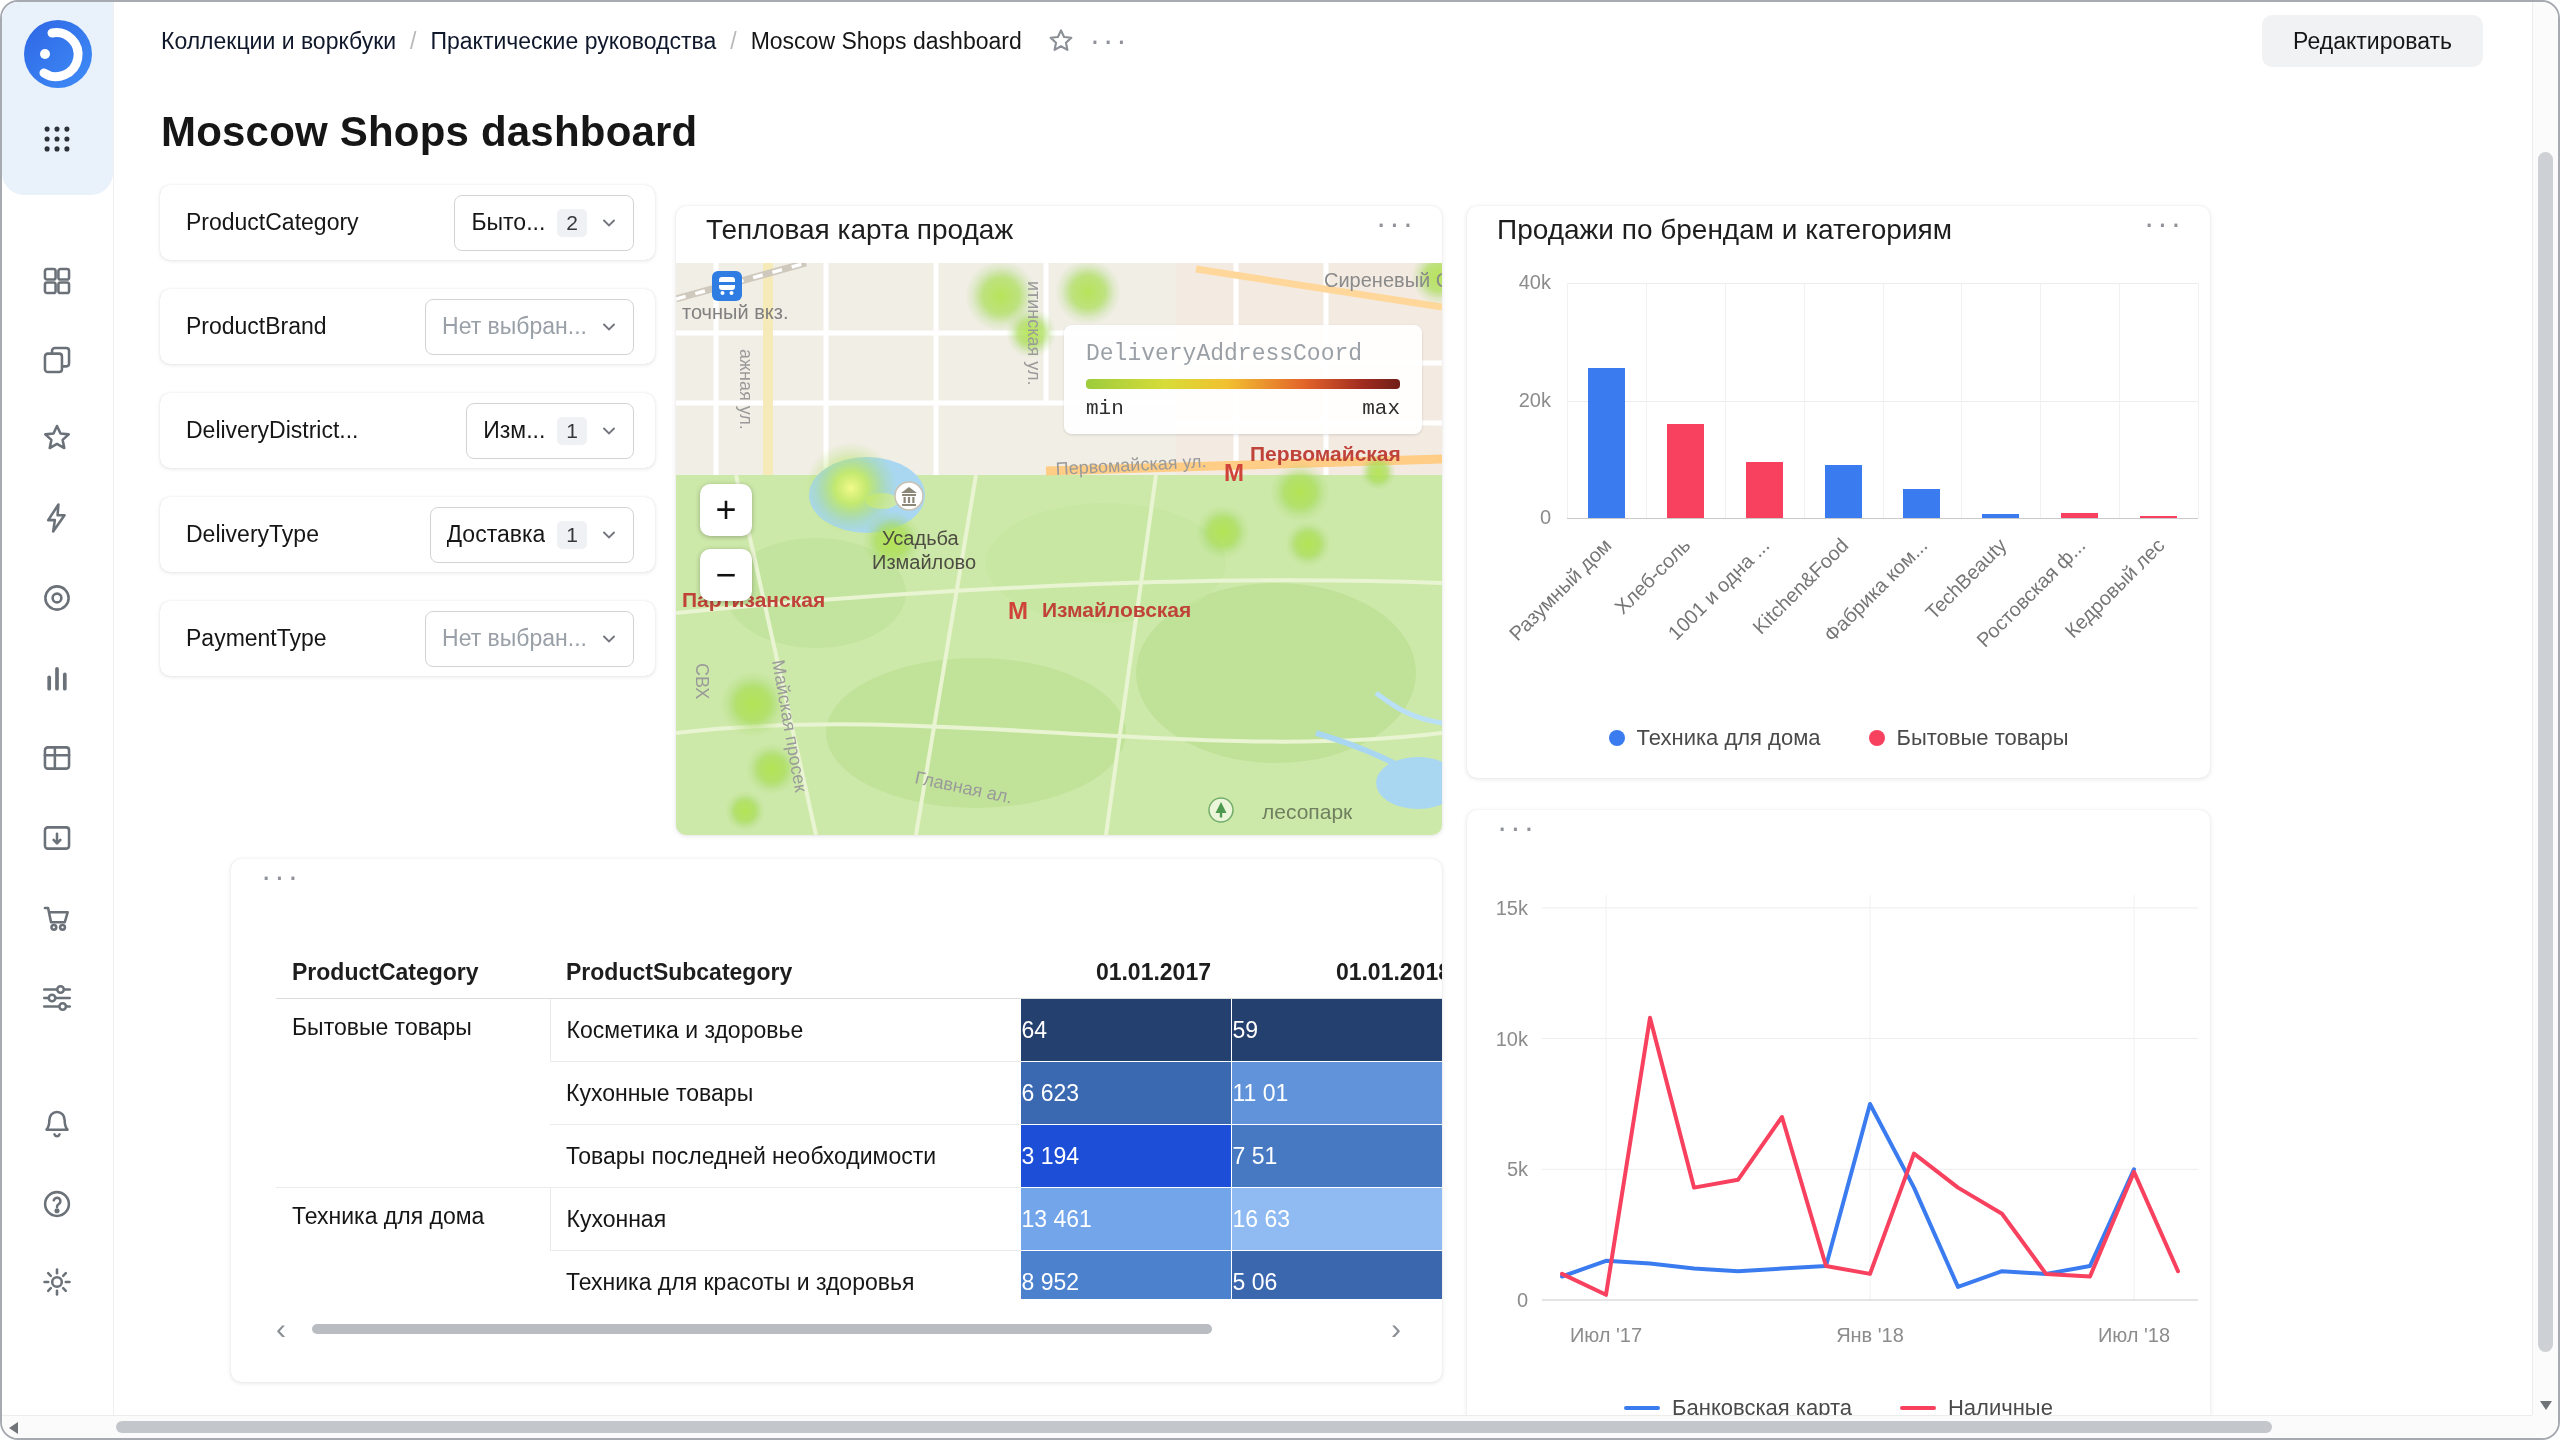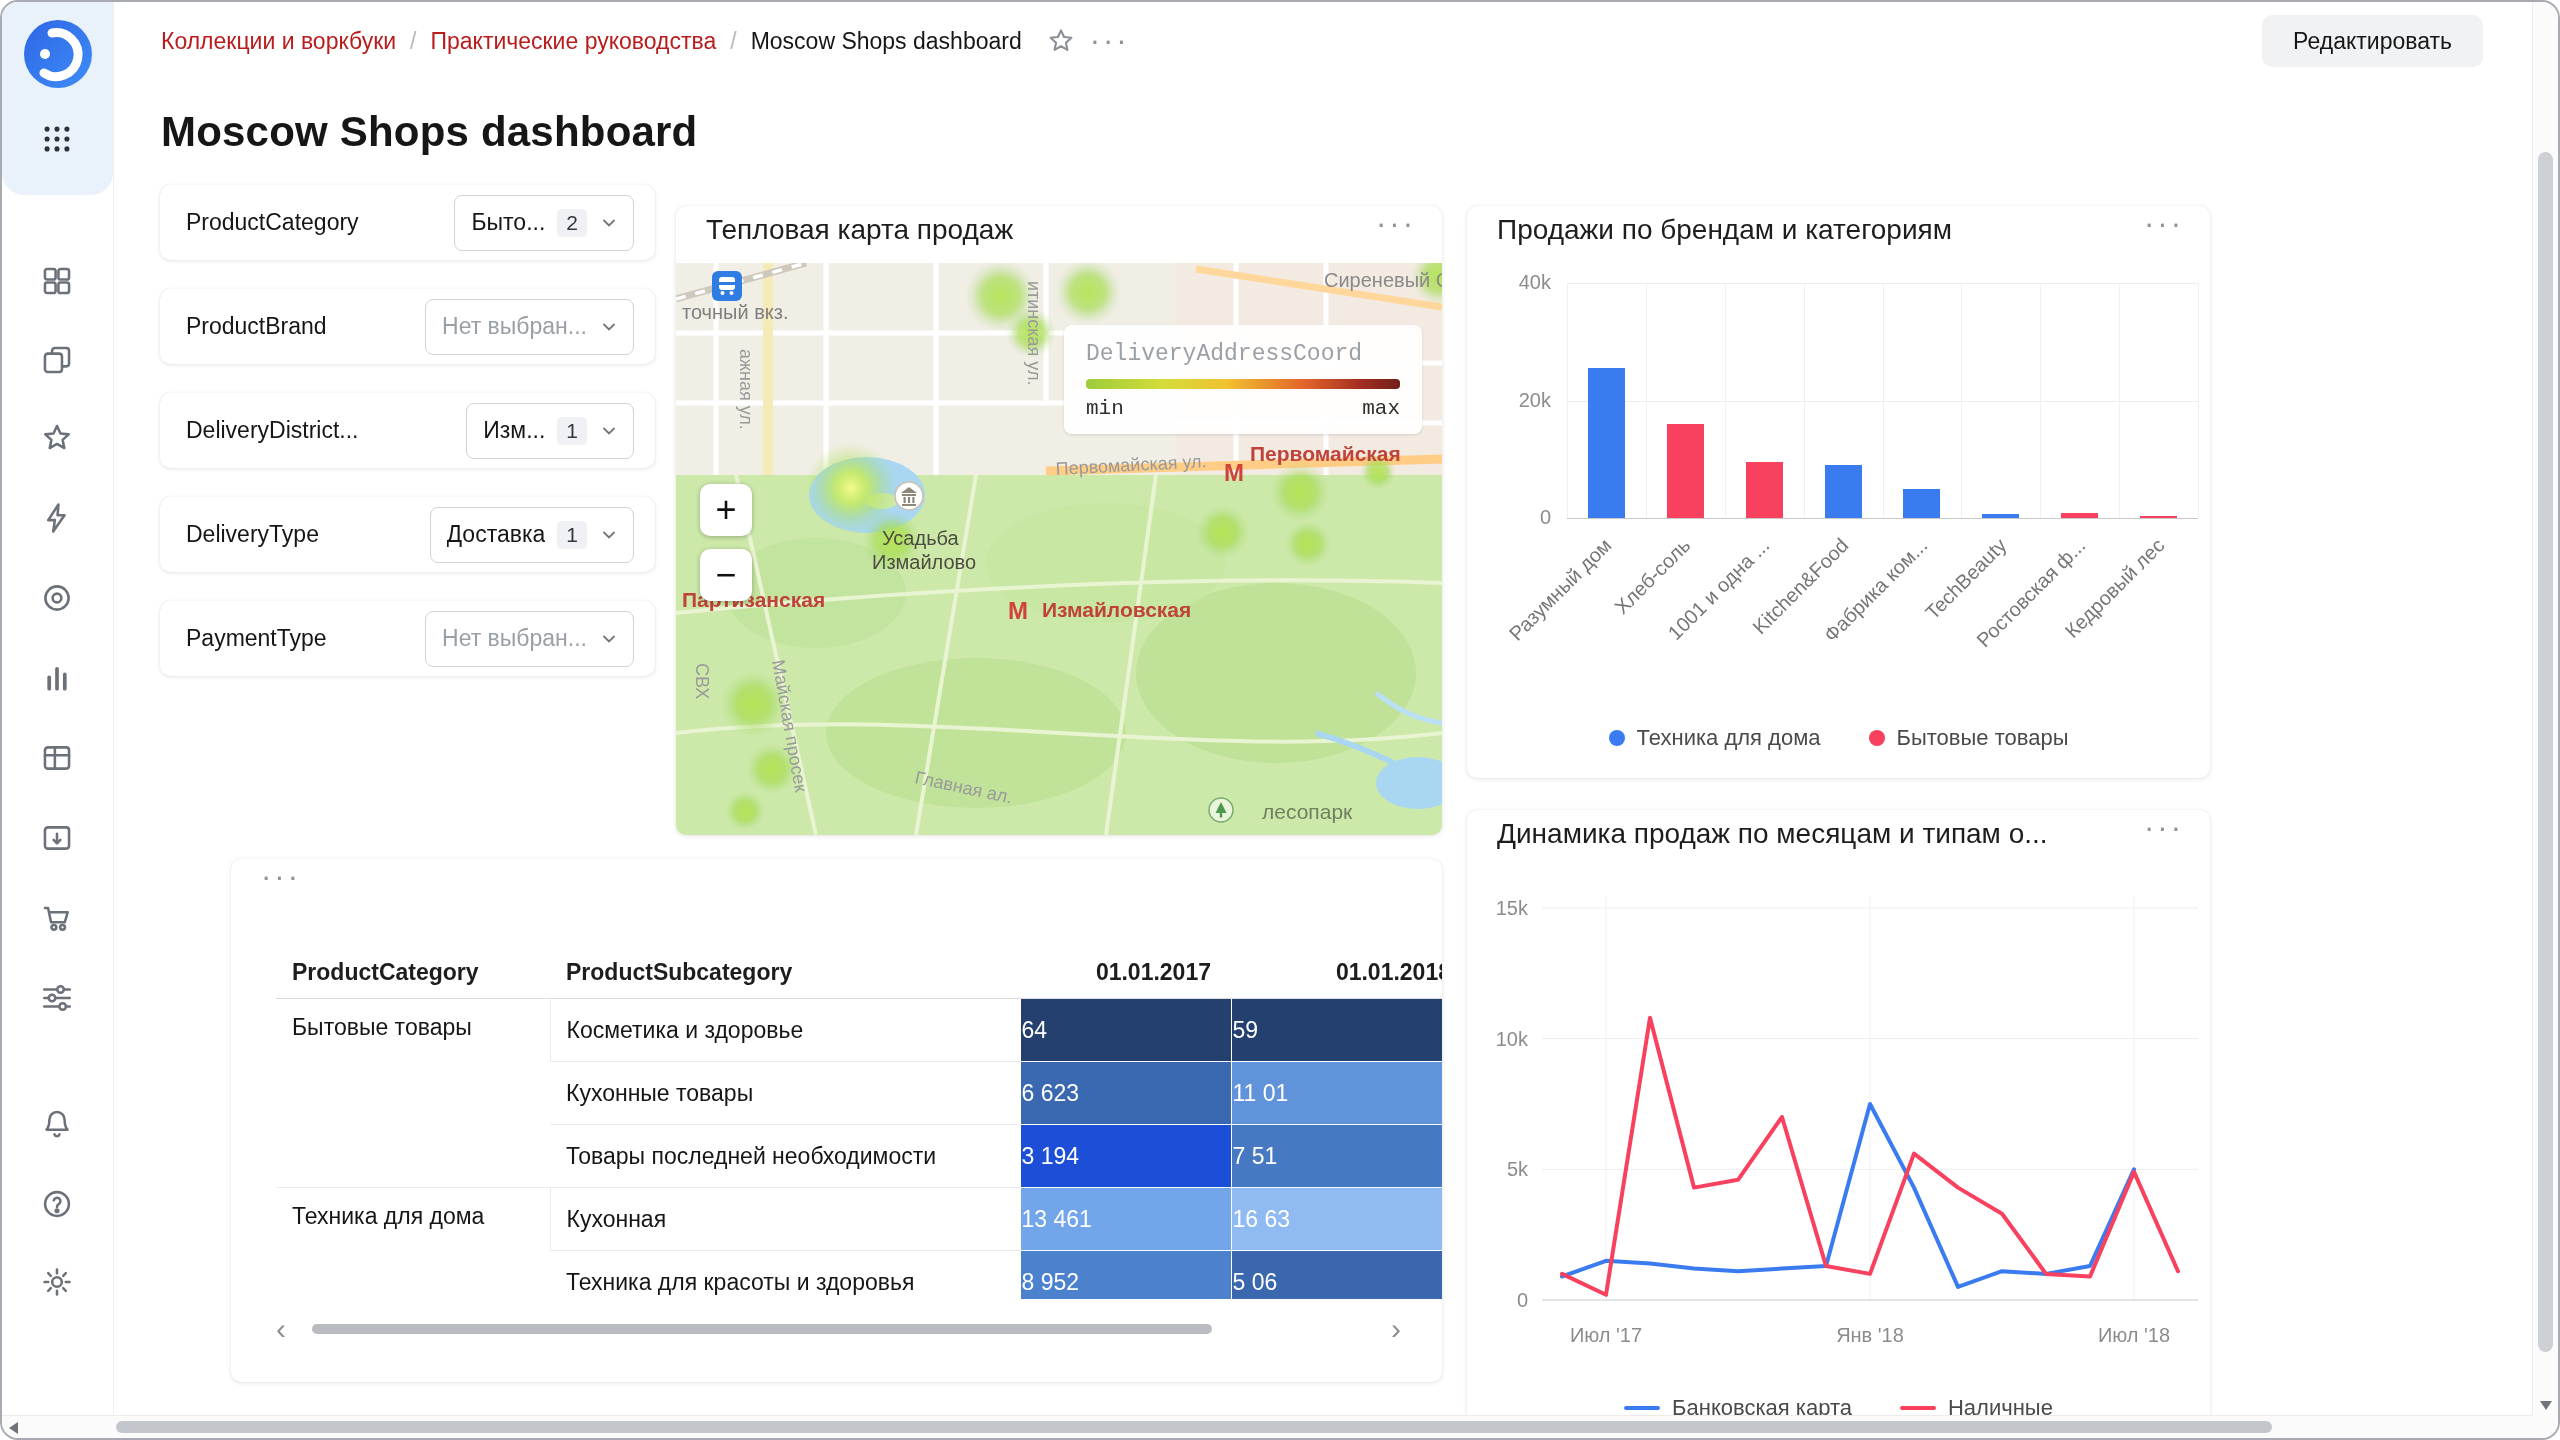--- a/index.html
+++ b/index.html
@@ -11,21 +11,21 @@
   .side-top{position:absolute;left:0;top:0;width:111px;height:193px;background:#e9f1fb;border-radius:0 0 22px 22px;}
   .logo{position:absolute;left:20px;top:16px;width:72px;height:72px;cursor:pointer;}
   .apps{position:absolute;left:38px;top:120px;width:34px;height:34px;cursor:pointer;color:#2d3238;}
   .nav-icon{position:absolute;left:38px;width:34px;height:34px;color:#6b7178;cursor:pointer;}
   .nav-icon svg,.apps svg{display:block;width:100%;height:100%;}
 
   
   .main-col{position:absolute;left:112px;top:0;right:26px;bottom:23px;overflow:hidden;background:#fff;}
   .topbar{position:absolute;left:0;top:0;right:0;height:78px;background:#fff;}
   .crumbs{position:absolute;left:47px;top:0;height:78px;display:flex;align-items:center;gap:14px;font-size:23px;white-space:nowrap;}
-  .crumb-link{color:#b91c1c;cursor:pointer;}
+  .crumb-link{color:#0f172a;cursor:pointer;}
   .crumb-sep{color:#b9b9b9;}
   .crumb-cur{color:#161616;}
   .star-btn{margin-left:10px;display:flex;cursor:pointer;}
   .menu-dots{color:#8f9399;font-size:31px;letter-spacing:3px;line-height:20px;cursor:pointer;user-select:none;}
   .edit-btn{position:absolute;right:49px;top:13px;height:52px;padding:0 31px;background:#f1f2f4;border:none;border-radius:10px;font-size:23px;font-family:inherit;color:#161616;cursor:pointer;}
 
   .content{position:absolute;left:0;right:0;top:78px;bottom:0;overflow:hidden;}
   .page-title{position:absolute;left:47px;top:28px;margin:0;font-size:42px;font-weight:700;letter-spacing:.2px;}
 
   
@@ -526,21 +526,20 @@
           <span class="tchev">‹</span>
           <div class="track">
               <div class="thumb"></div>
             </div>
           <span class="tchev">›</span>
         </div>
       </section>
 
       <section class="card line-card">
         <div class="card-head">
-          <span class="card-title">Динамика продаж по месяцам и типам о...</span>
           <span class="menu-dots">···</span>
         </div>
         <div class="plot" id="line-plot"><svg width="743" height="560" viewBox="0 0 743 560" xmlns="http://www.w3.org/2000/svg">
               <line x1="139" y1="85" x2="139" y2="490" stroke="#f1f1f1"></line>
               <text x="139" y="532" text-anchor="middle" font-size="20" fill="#8c8c8c" font-family="Liberation Sans, sans-serif">Июл '17</text>
               <line x1="403" y1="85" x2="403" y2="490" stroke="#f1f1f1"></line>
               <text x="403" y="532" text-anchor="middle" font-size="20" fill="#8c8c8c" font-family="Liberation Sans, sans-serif">Янв '18</text>
               <line x1="667" y1="85" x2="667" y2="490" stroke="#f1f1f1"></line>
               <text x="667" y="532" text-anchor="middle" font-size="20" fill="#8c8c8c" font-family="Liberation Sans, sans-serif">Июл '18</text>
               <line x1="75" y1="97.9" x2="731" y2="97.9" stroke="#ededed"></line>

